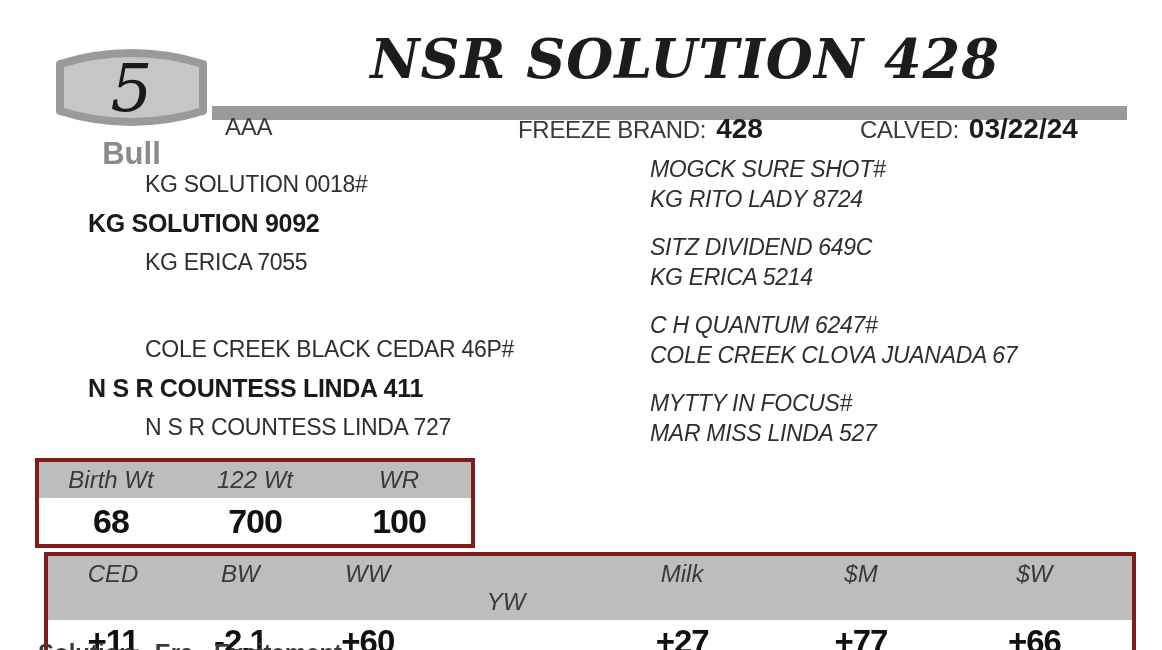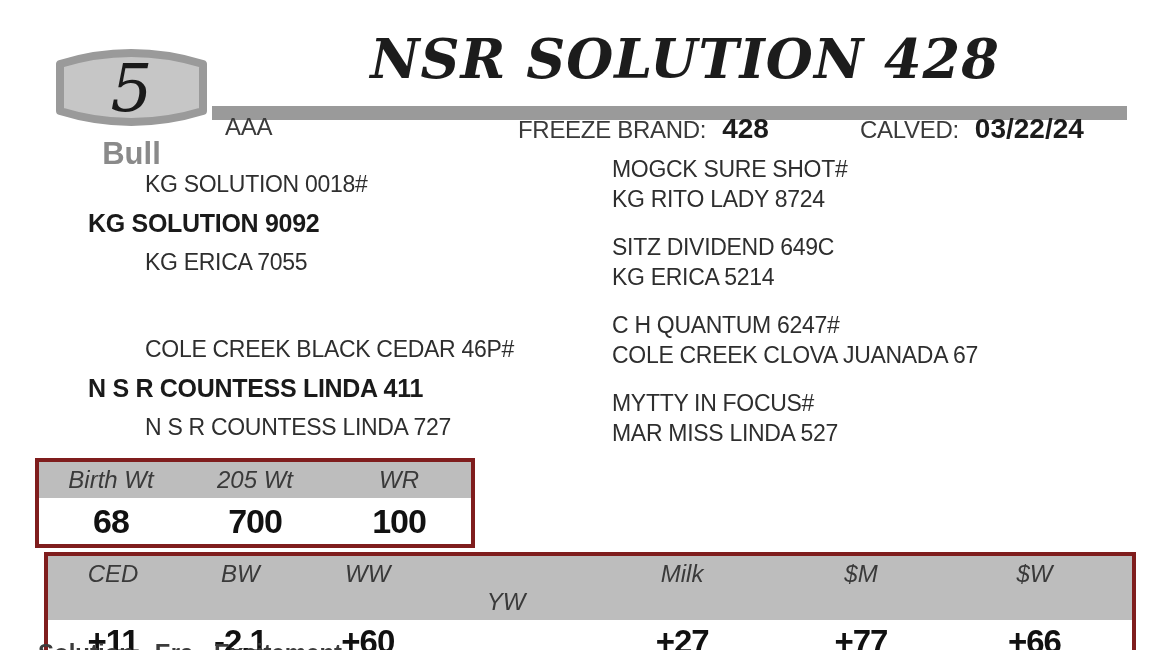--- a/index.html
+++ b/index.html
@@ -28,31 +28,31 @@
   .bar{position:absolute;left:212px;top:106px;width:915px;height:14px;background:#9a9a9a;}
   .title{
     position:absolute;left:355px;top:30px;width:660px;margin:0;
     text-align:center;
     font-family:"DejaVu Serif",serif;font-style:italic;font-weight:700;
     font-size:54px;line-height:1.1;color:#1c1c1c;letter-spacing:1px;
   }
 
   
   .inforow{position:absolute;left:0;top:113px;width:1162px;height:36px;}
-  .info{position:absolute;display:flex;align-items:baseline;gap:16px;white-space:nowrap;}
+  .info{position:absolute;display:flex;align-items:baseline;gap:10px;white-space:nowrap;}
   .info .lbl{font-size:24px;color:#3a3a3a;letter-spacing:-0.3px;}
   .info .val{font-size:28px;font-weight:700;color:#1c1c1c;}
   .info.reg{left:225px;}
   .info.fb{left:518px;}
   .info.cv{left:860px;}
 
   
   .ped{position:absolute;white-space:nowrap;letter-spacing:-0.3px;}
   .ped-left{left:88px;top:166px;width:560px;}
-  .ped-right{left:612px;top:154px;width:512px;}
+  .ped-right{left:650px;top:154px;width:512px;font-style:italic;}
   .pline{font-size:23px;line-height:37px;color:#2e2e2e;}
   .pline.indent{padding-left:57px;}
   .pline.main{font-size:25px;line-height:41px;font-weight:700;color:#1a1a1a;}
   .pgap{height:50px;}
   .rline{font-size:23px;line-height:30px;color:#2e2e2e;}
   .rpair{margin-bottom:18px;}
 
   
   .tbl{position:absolute;border:4px solid #7f1d1d;background:#ffffff;box-sizing:border-box;}
   .t1{left:35px;top:458px;width:440px;}
@@ -140,21 +140,21 @@
     </div>
     <div class="rpair">
       <div class="rline">MYTTY IN FOCUS#</div>
       <div class="rline">MAR MISS LINDA 527</div>
     </div>
   </div>
 
   <div class="tbl t1">
     <div class="hdr">
       <span>Birth Wt</span>
-      <span>205 Wt</span>
+      <span>122 Wt</span>
       <span>WR</span>
     </div>
     <div class="vals">
       <span>68</span>
       <span>700</span>
       <span>100</span>
     </div>
   </div>
 
   <div class="tbl t2">

